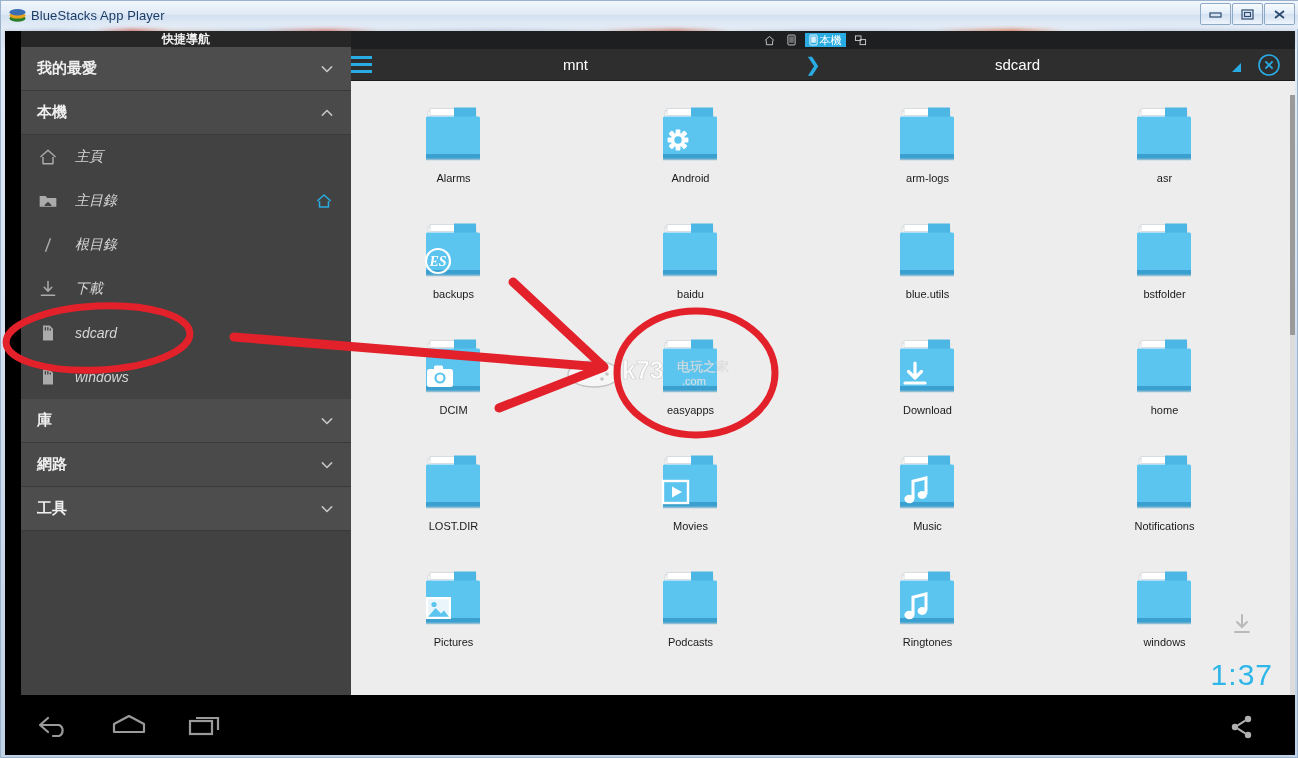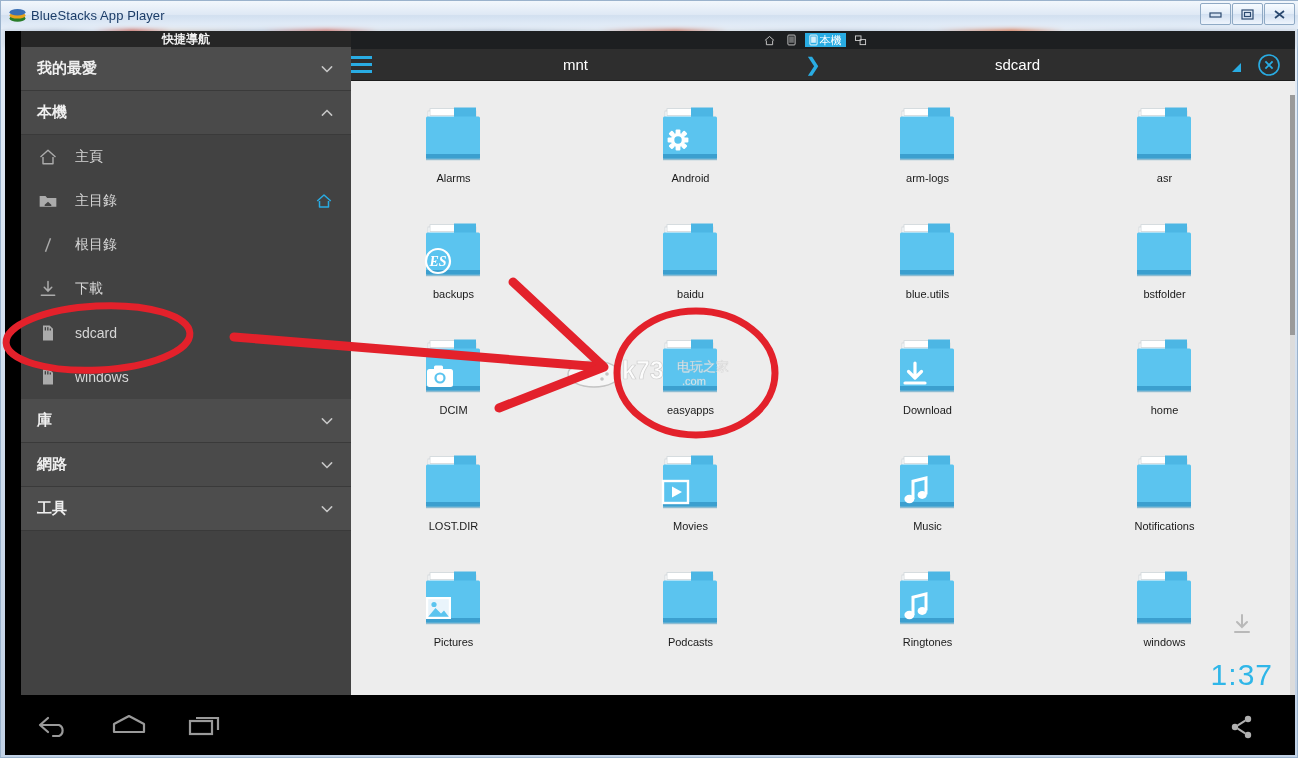--- a/index.html
+++ b/index.html
@@ -86,21 +86,21 @@
   .sb-group {
     height: 44px; display: flex; align-items: center;
     padding: 12px 16px;
     background: #4d4d4d;
     border-bottom: 1px solid #3a3a3a;
     color: #efefef; font-size: 15px; font-weight: bold;
     justify-content: space-between;
   }
   .sb-group.alt { background: #4a4a4a; }
   .chev { width: 16px; height: 16px; opacity: .85; }
-  .sb-items { background: #424242; }
+  .sb-items { background: #424242; font-style: italic; }
   .sb-item {
     height: 44px; display: flex; align-items: center;
     padding: 0 16px; color: #d6d6d6; font-size: 14px;
     position: relative;
   }
   .sb-item .ic {
     width: 22px; height: 22px; margin-right: 16px;
     display: flex; align-items: center; justify-content: center;
     opacity: .78;
   }

